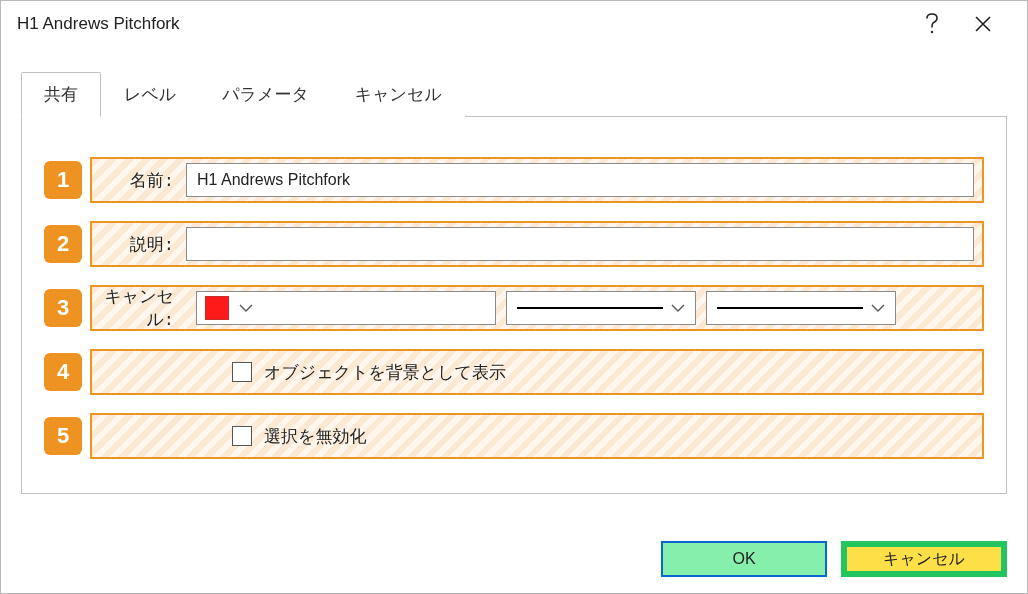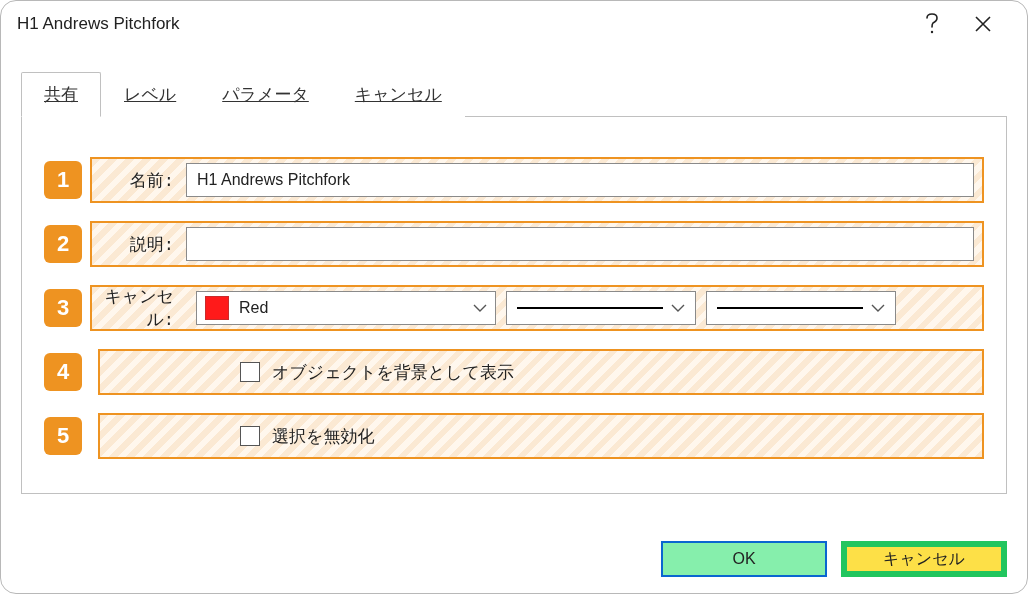--- a/index.html
+++ b/index.html
@@ -8,21 +8,21 @@
     font-family: "Yu Gothic UI", "Meiryo", "Segoe UI", sans-serif;
     font-size: 14px;
     background: #fff;
     width: 1028px;
     height: 594px;
   }
   .window {
     width: 1028px;
     height: 594px;
     border: 1px solid #b8b8b8;
-    border-radius: 16px;
+    border-radius: 0;
     position: relative;
     background: #fff;
     display: flex;
     flex-direction: column;
   }
   .titlebar {
     height: 46px;
     display: flex;
     align-items: center;
     padding: 0 16px;
@@ -61,21 +61,20 @@
   .tab {
     padding: 10px 22px 10px 22px;
     font-size: 17px;
     color: #333;
     border: 1px solid transparent;
     border-bottom: none;
     cursor: pointer;
     position: relative;
     top: 1px;
     background: #fff;
-    text-decoration: underline;
   }
   .tab.active {
     border-color: #c0c0c0;
     border-bottom: 1px solid #fff;
     border-top-left-radius: 2px;
     border-top-right-radius: 2px;
   }
   .tab:not(.active) {
     border-bottom: none;
   }
@@ -193,21 +192,21 @@
     flex: 1;
     height: 2px;
     background: #000;
   }
   .width-sample {
     flex: 1;
     height: 2px;
     background: #000;
   }
 
-  .check-row .stripe { padding-left: 140px; margin-left: 8px; }
+  .check-row .stripe { padding-left: 140px; }
   .cbox {
     width: 20px;
     height: 20px;
     border: 1.5px solid #555;
     background: #fff;
     margin-right: 12px;
     flex-shrink: 0;
     cursor: pointer;
   }
   .cbox-label {
@@ -287,21 +286,20 @@
         </div>
       </div>
 
       <div class="row style-row">
         <div class="num-badge">3</div>
         <div class="stripe">
           <div class="field-label">キャンセル:</div>
 
           <div class="color-select">
             <div class="swatch" style="background:#ff1a1a"></div>
-            <div class="color-name">Red</div>
             <span class="chev">
               <svg width="14" height="8" viewBox="0 0 14 8">
                   <path d="M1 1 L7 7 L13 1" stroke="#555" stroke-width="1.4" fill="none"></path>
                 </svg>
             </span>
           </div>
 
           <div class="line-select">
             <div class="line-sample"></div>
             <span class="chev">

